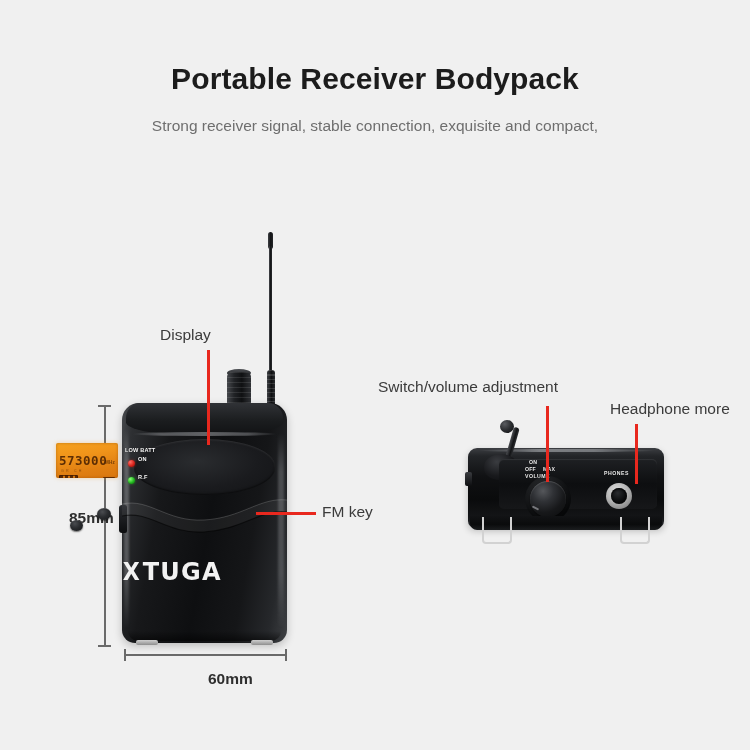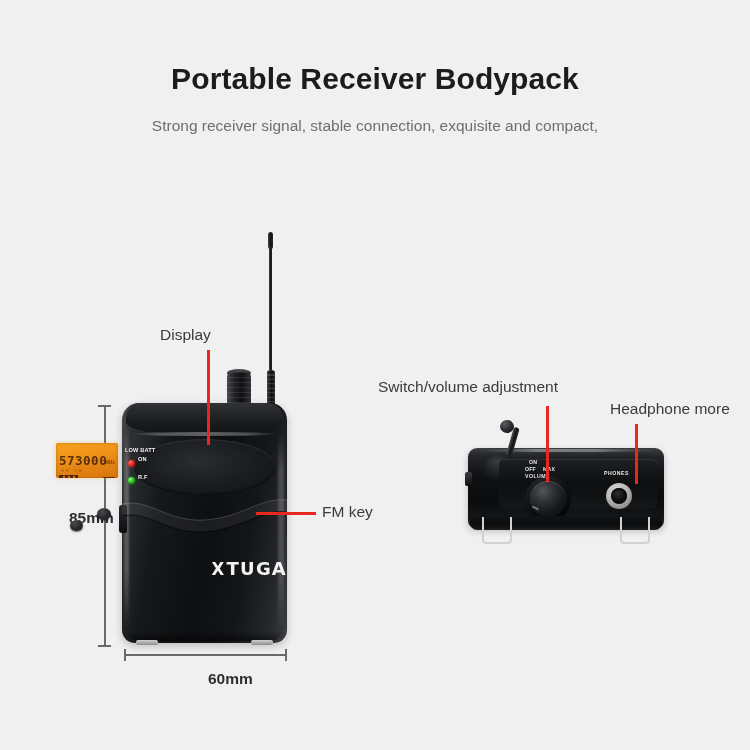--- a/index.html
+++ b/index.html
@@ -255,23 +255,23 @@
     background: radial-gradient(ellipse at 38% 32%, #4a4c50 0%, #2a2c2f 45%, #131416 100%);
     box-shadow: 0 1px 1.5px rgba(0,0,0,.55), inset 0 .5px .5px rgba(255,255,255,.18);
   }
   .bp-btn-1 { left: 70px; top: 520px; width: 13px; height: 11px; }
   .bp-btn-2 { left: 97px; top: 508px; width: 14px; height: 12px; }
   
   .bp-brand {
     position: absolute;
     left: 0; top: 155px;
     width: 165px;
-    text-align: right;
+    text-align: left;
     color: #f2f2f2;
-    font-size: 18px;
+    font-size: 24px;
     font-weight: bold;
     letter-spacing: 1.2px;
     font-family: "DejaVu Sans", sans-serif;
   }
   .bp-brand .x-glyph {
     display: inline-block;
     transform: scaleX(0.92);
     margin-right: 1px;
   }
   

